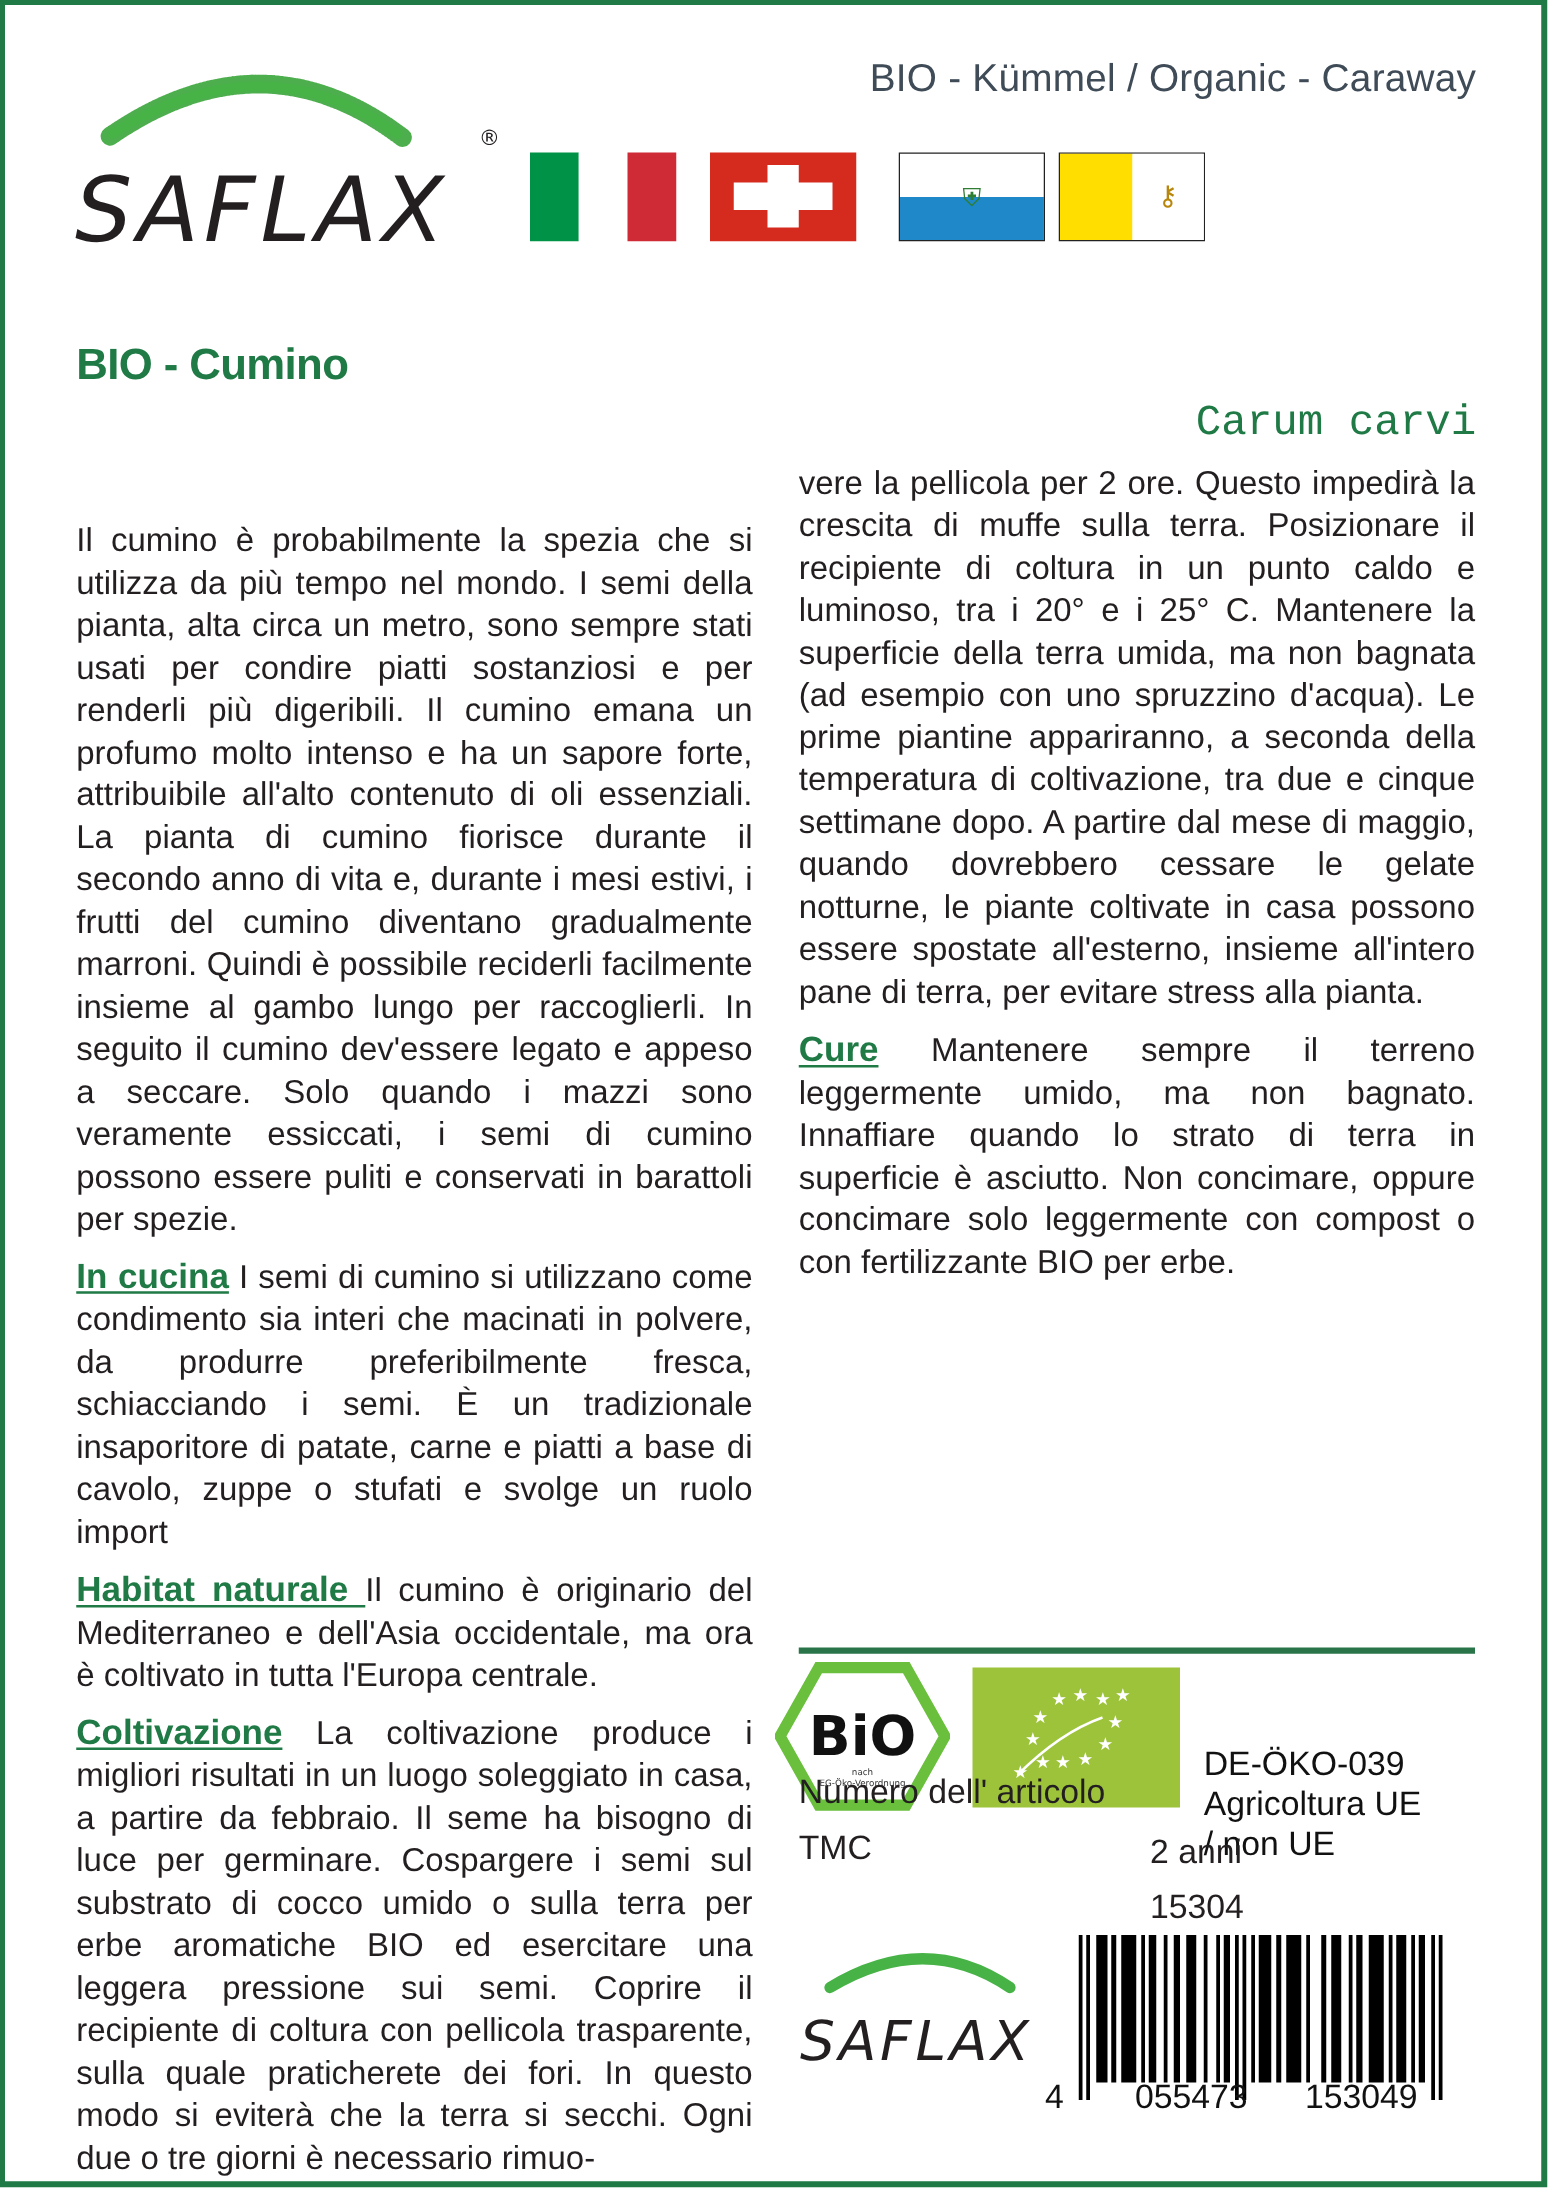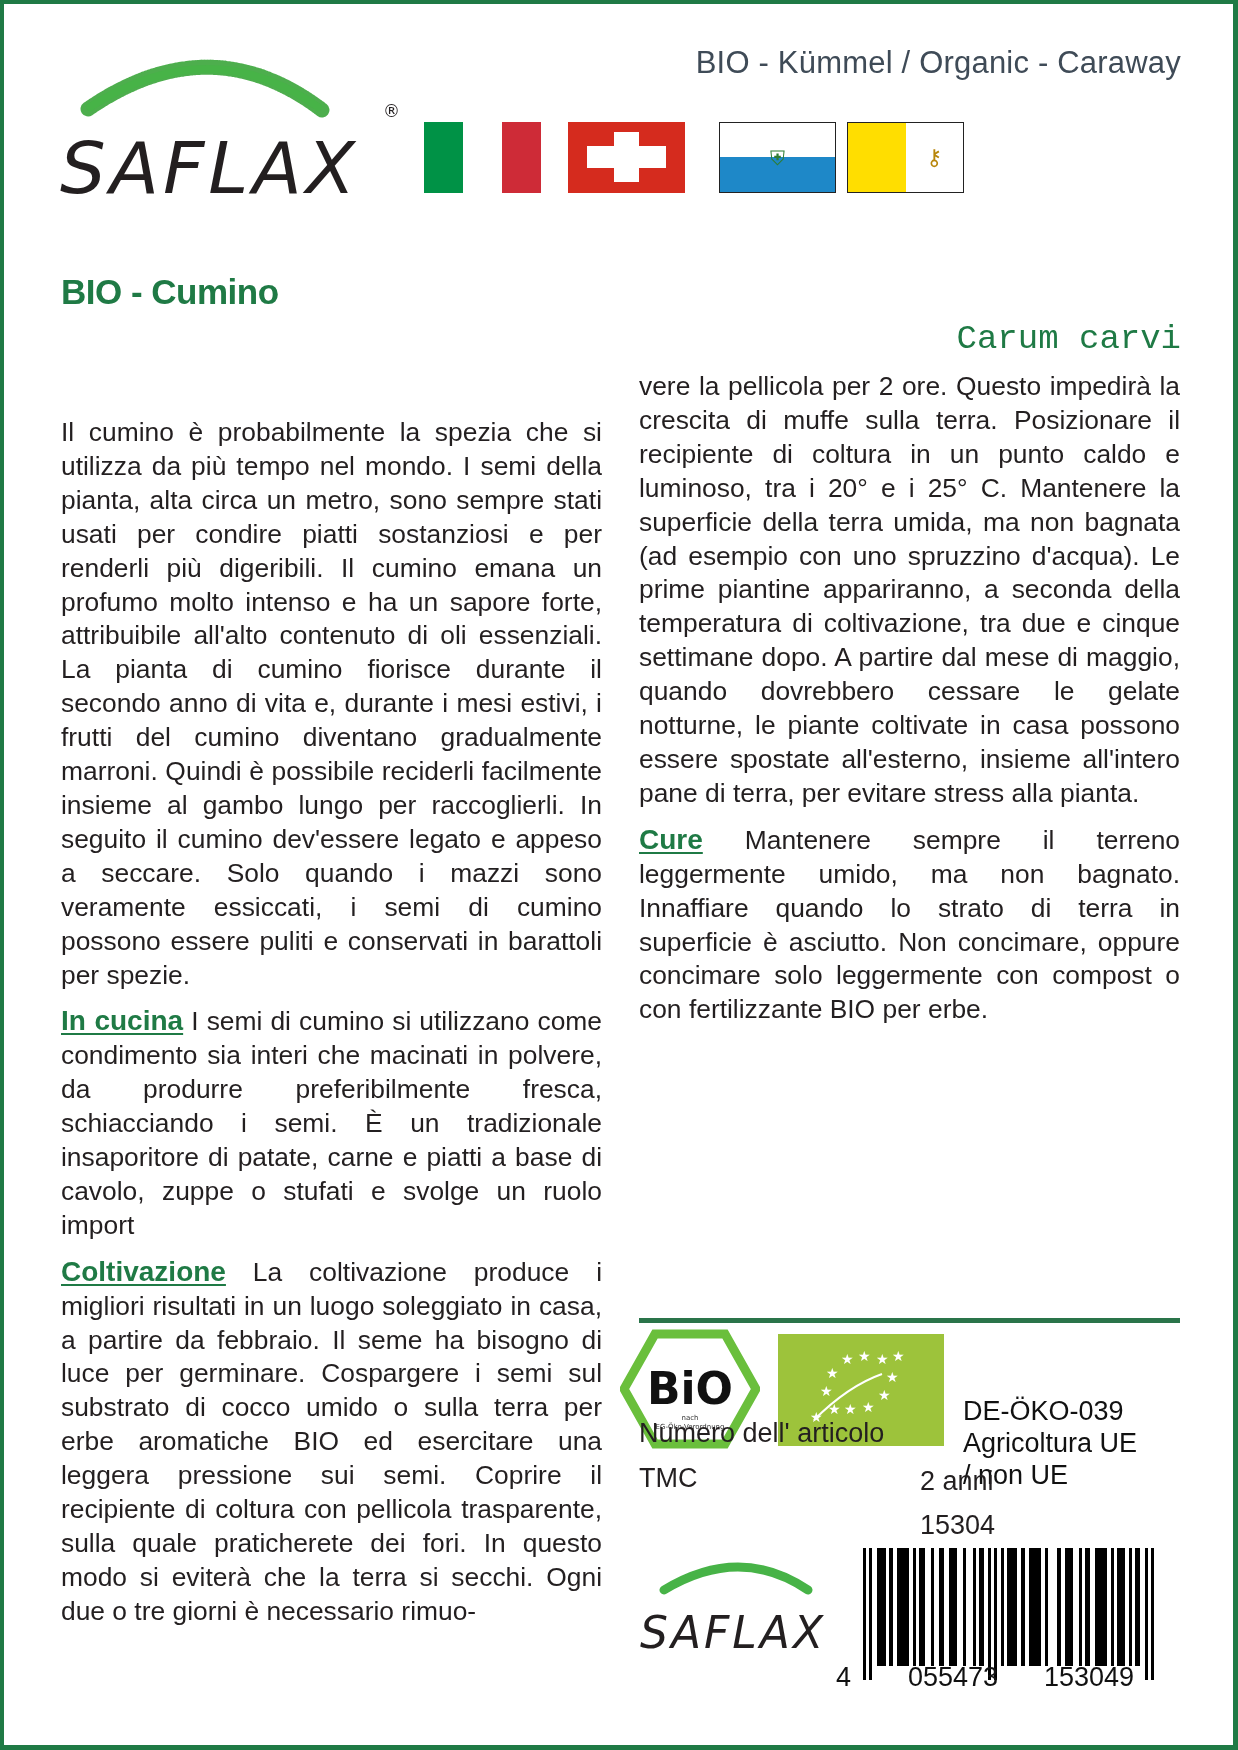--- a/index.html
+++ b/index.html
@@ -67,20 +67,21 @@
       <span class="emblem" style="color:#b8860b">⚷</span>
     </div>
   </div>
 
 <div class="h1">BIO - Cumino</div>
 <div class="latin">Carum carvi</div>
 
 <div class="col col-left">
   <p>Il cumino è probabilmente la spezia che si utilizza da più tempo nel mondo. I semi della pianta, alta circa un metro, sono sempre stati usati per condire piatti sostanziosi e per renderli più digeribili. Il cumino emana un profumo molto intenso e ha un sapore forte, attribuibile all'alto contenuto di oli essenziali. La pianta di cumino fiorisce durante il secondo anno di vita e, durante i mesi estivi, i frutti del cumino diventano gradualmente marroni. Quindi è possibile reciderli facilmente insieme al gambo lungo per raccoglierli. In seguito il cumino dev'essere legato e appeso a seccare. Solo quando i mazzi sono veramente essiccati, i semi di cumino possono essere puliti e conservati in barattoli per spezie.</p>
   <p><span class="sec">In cucina</span><span> I semi di cumino si utilizzano come condimento sia interi che macinati in polvere, da produrre preferibilmente fresca, schiacciando i semi. È un tradizionale insaporitore di patate, carne e piatti a base di cavolo, zuppe o stufati e svolge un ruolo import</span></p>
+  <p><span class="sec">Habitat naturale </span><span>Il cumino è originario del Mediterraneo e dell'Asia occidentale, ma ora è coltivato in tutta l'Europa centrale.</span></p>
   <p><span class="sec">Coltivazione</span><span>  La coltivazione produce i migliori risultati in un luogo soleggiato in casa, a partire da febbraio. Il seme ha bisogno di luce per germinare. Cospargere i semi sul substrato di cocco umido o sulla terra per erbe aromatiche BIO ed esercitare una leggera pressione sui semi. Coprire il recipiente di coltura con pellicola trasparente, sulla quale praticherete dei fori. In questo modo si eviterà che la terra si secchi. Ogni due o tre giorni è necessario rimuo-</span></p>
 </div>
 
 <div class="col col-right">
   <p>vere la pellicola per 2 ore. Questo impedirà la crescita di muffe sulla terra. Posizionare il recipiente di coltura in un punto caldo e luminoso, tra i 20° e i 25° C. Mantenere la superficie della terra umida, ma non bagnata (ad esempio con uno spruzzino d'acqua). Le prime piantine appariranno, a seconda della temperatura di coltivazione, tra due e cinque settimane dopo. A partire dal mese di maggio, quando dovrebbero cessare le gelate notturne, le piante coltivate in casa possono essere spostate all'esterno, insieme all'intero pane di terra, per evitare stress alla pianta.</p>
   <p><span class="sec">Cure</span><span> Mantenere sempre il terreno leggermente umido, ma non bagnato. Innaffiare quando lo strato di terra in superficie è asciutto. Non concimare, oppure concimare solo leggermente con compost o con fertilizzante BIO per erbe.</span></p>
 </div>
 
 <div class="rule"></div>
 

